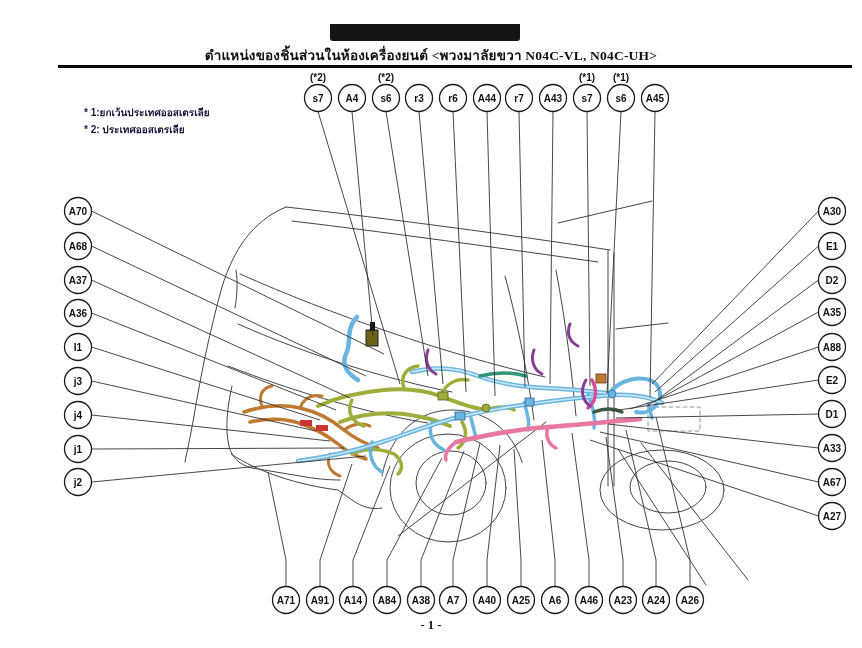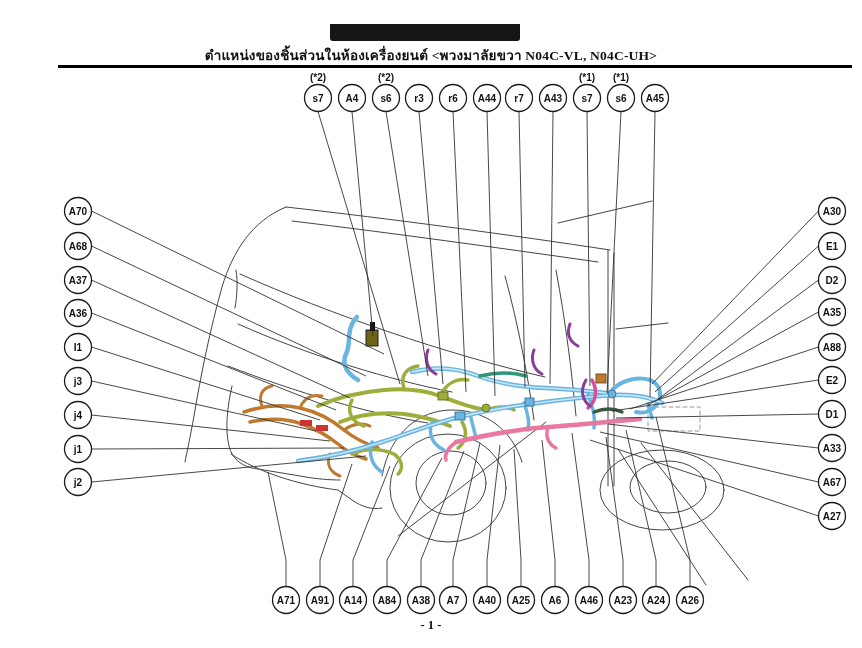--- a/index.html
+++ b/index.html
@@ -25,20 +25,24 @@
 </head>
 <body>
 
 <div class="page">
 
   <div class="redact-top"></div>
 
   <div class="title">ตำแหน่งของชิ้นส่วนในห้องเครื่องยนต์ &lt;พวงมาลัยขวา N04C-VL, N04C-UH&gt;</div>
   <div class="rule"></div>
 
+  <div class="notes">
+    <div>* 1:ยกเว้นประเทศออสเตรเลีย</div>
+    <div>* 2: ประเทศออสเตรเลีย</div>
+  </div>
 
   <svg class="diagram" width="862" height="648" viewBox="0 0 862 648">
 
     <g class="outline">
 
       <path d="M286,183 C252,197 233,227 222,263 C210,306 201,350 194,392 C190,414 187,428 185,438"></path>
 
       <path d="M286,183 C392,195 512,211 610,226"></path>
       <path d="M292,197 C392,209 500,224 598,238"></path>
 

